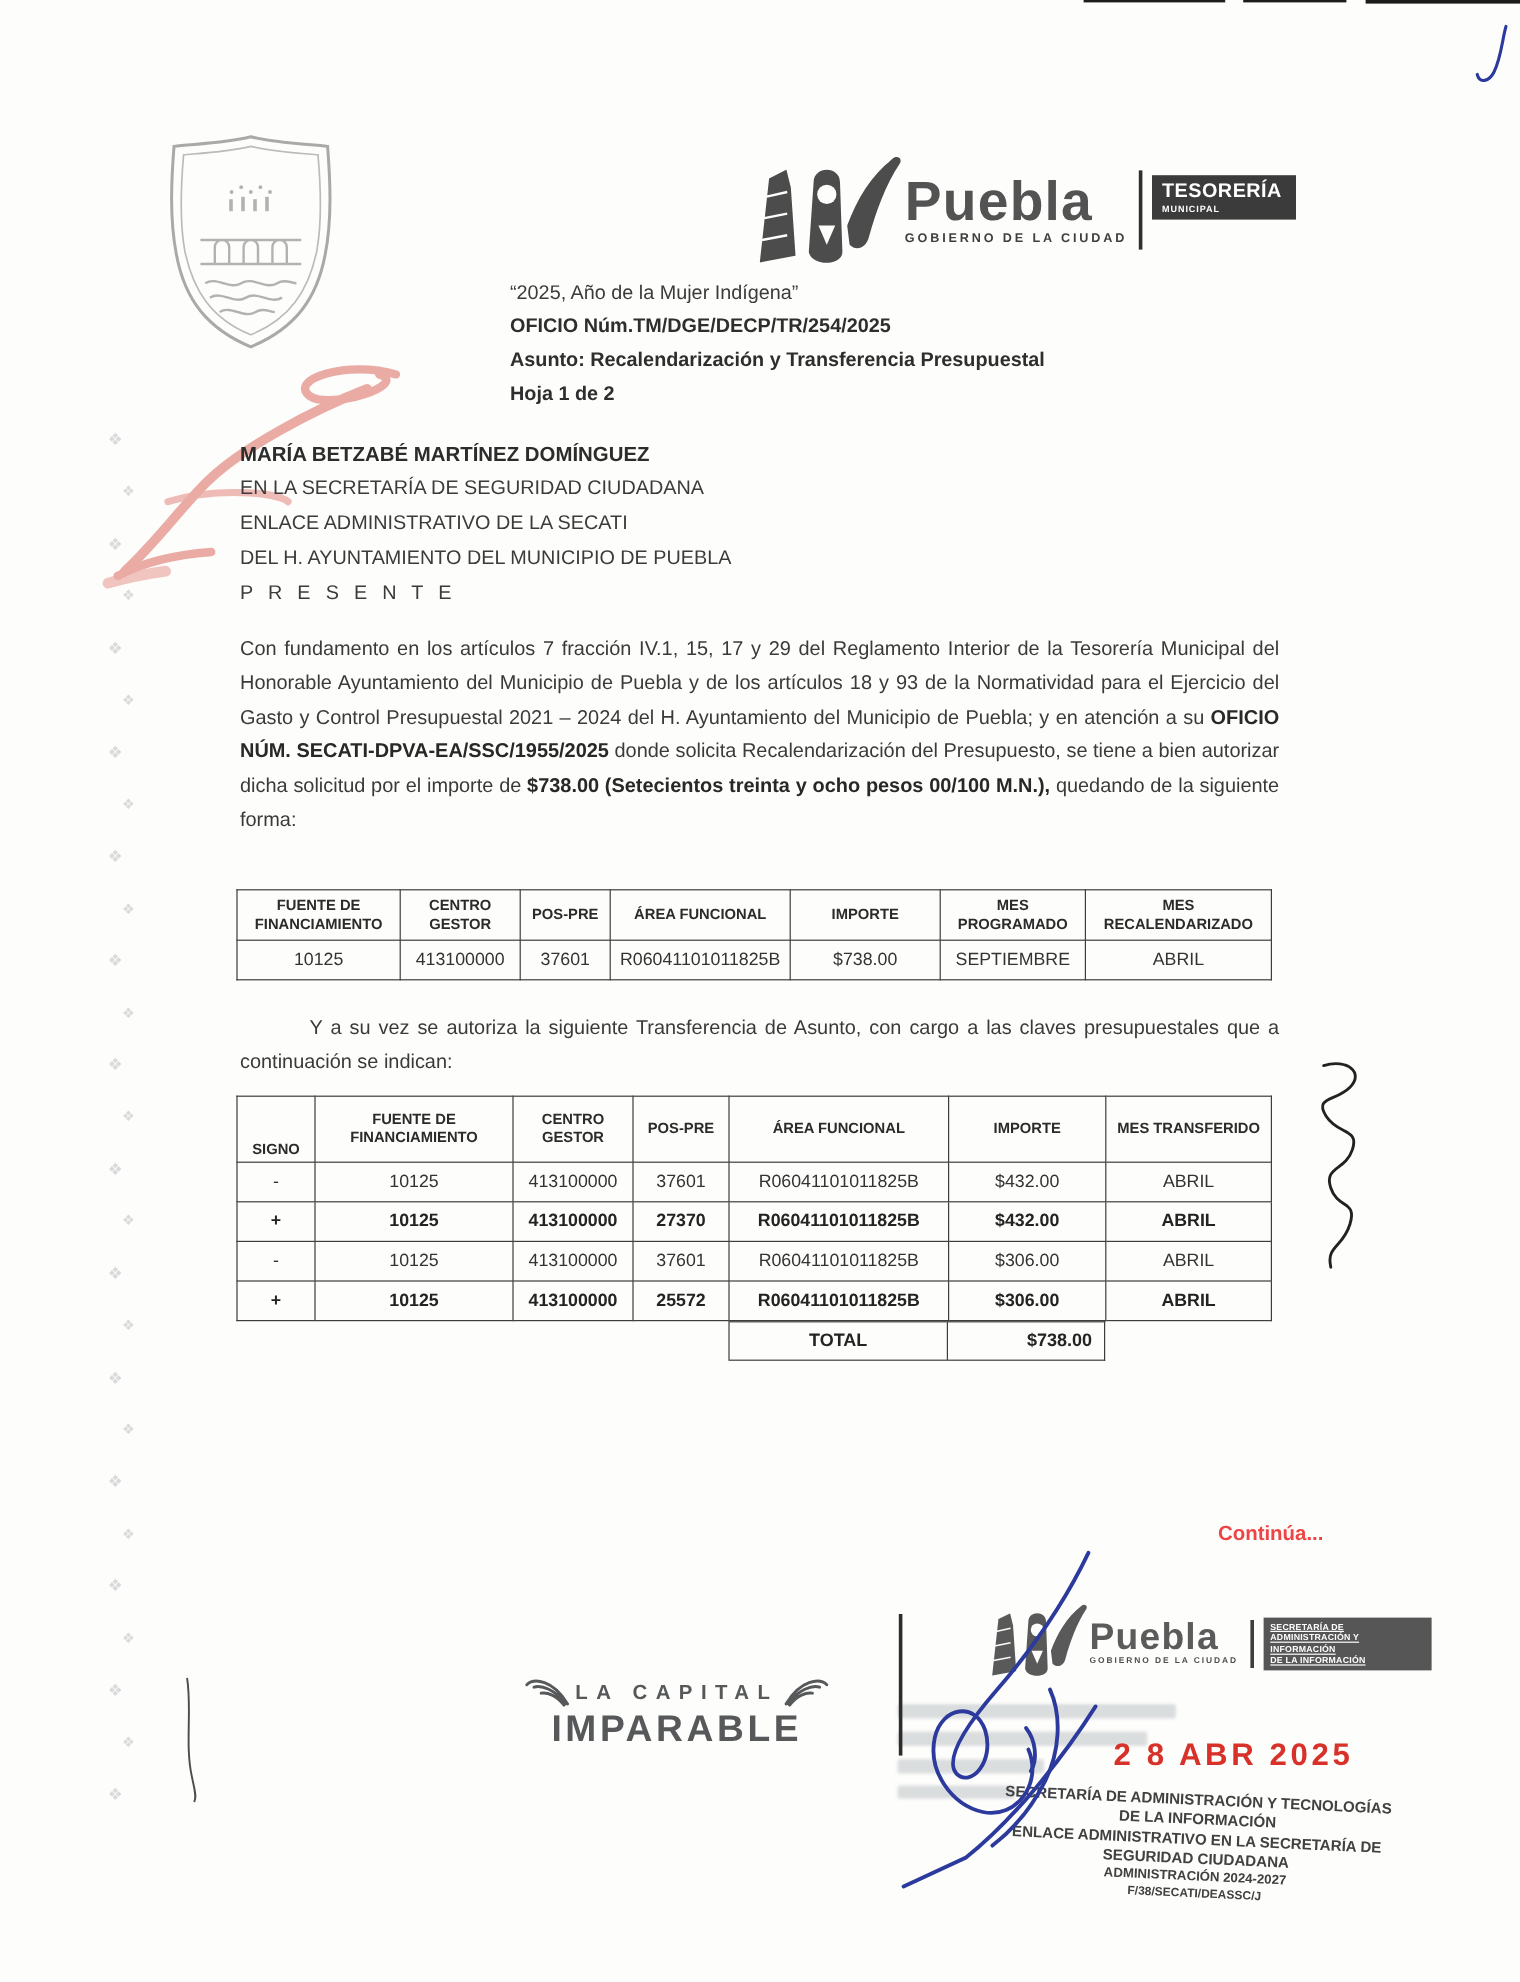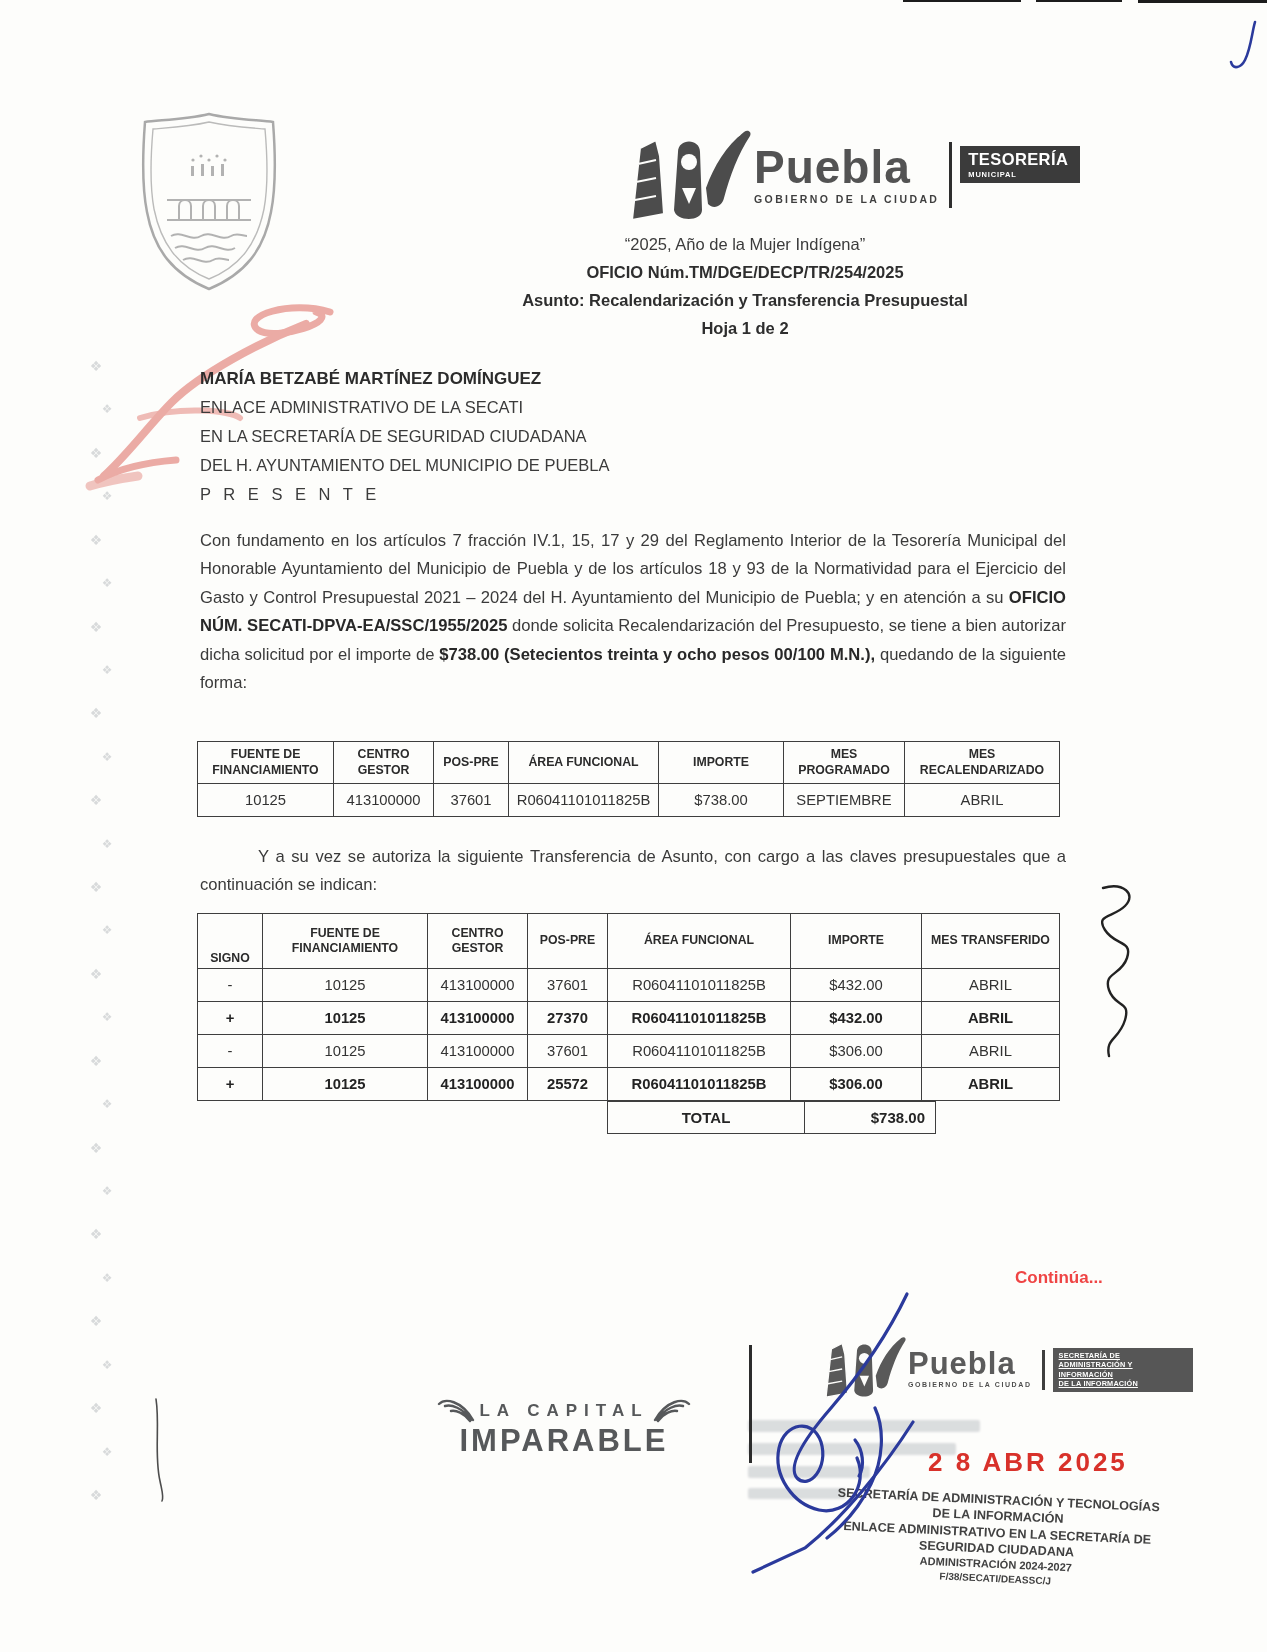--- a/index.html
+++ b/index.html
@@ -28,21 +28,21 @@
   
   .brandwrap{left:626px;top:126px;display:flex;align-items:flex-start;}
   .brand-word{font-size:46px;font-weight:bold;color:#535353;letter-spacing:1px;line-height:1;margin-top:18px;}
   .brand-sub{font-size:10.5px;font-weight:bold;letter-spacing:2.4px;color:#3f3f3f;margin-top:3px;}
   .brand-divider{width:3px;height:66px;background:#2e2e2e;margin:16px 8px 0 10px;}
   .dept-box{background:#3b3b3b;color:#fff;padding:5px 8px 4px 8px;margin-top:20px;width:104px;}
   .dept-main{font-size:16.5px;font-weight:bold;letter-spacing:.4px;line-height:1;}
   .dept-sub{font-size:7.5px;font-weight:bold;letter-spacing:.8px;margin-top:2px;}
 
   
-  .headtext{right:202px;top:230px;width:640px;text-align:center;font-size:16.5px;line-height:28px;}
+  .headtext{right:202px;top:230px;width:640px;text-align:left;font-size:16.5px;line-height:28px;}
   .headtext .b{font-weight:bold;color:#2e2e2e;}
 
   
   .addr{left:200px;top:364px;font-size:16.5px;line-height:29px;}
   .addr .name{font-weight:bold;font-size:17px;color:#2c2c2c;}
   .addr .presente{letter-spacing:4px;}
 
   
   .para{left:200px;width:866px;text-align:justify;font-size:16.6px;line-height:28.4px;color:#3a3a3a;}
   .para .b{font-weight:bold;color:#282828;}
@@ -62,21 +62,21 @@
   .t1 tr.dat{height:33px;}
   .t2{left:197px;top:913px;width:862px;}
   .t2 th{font-size:13.2px;}
   .t2 tr.hdr{height:55px;}
   .t2 tr.dat{height:33px;}
   .t2 tr.boldrow td{font-weight:bold;color:#232323;}
   td.money{text-align:right;}
   .totalrow{left:607px;top:1101px;display:flex;}
   .totalrow .cell{border:1.8px solid #3e3e3e;height:33px;display:flex;align-items:center;justify-content:center;
     font-weight:bold;font-size:15px;color:#242424;box-sizing:border-box;}
-  .totalrow .c1{width:198px;}
+  .totalrow .c1{width:183px;}
   .totalrow .c2{width:131px;justify-content:flex-end;padding-right:10px;border-left:none;}
 
   
   .continua{left:1015px;top:1268px;font-weight:bold;font-size:17px;color:#ef4444;}
 
   
   .capital{left:424px;top:1398px;width:280px;text-align:center;color:#56585a;}
   .capital .row1{display:flex;align-items:center;justify-content:center;gap:4px;}
   .capital .top{font-size:17px;font-weight:bold;letter-spacing:7px;}
   .capital .bottom{font-size:31px;font-weight:bold;letter-spacing:3px;line-height:1;margin-top:1px;}
@@ -193,22 +193,22 @@
       <path d="M250,22 C210,10 160,26 178,40 C196,52 262,30 236,22" stroke-width="7"></path>
       <path d="M226,34 C180,52 120,84 92,112 C70,134 50,162 24,186" stroke-width="8"></path>
       <path d="M60,128 C100,116 150,120 160,128" stroke-width="6" opacity=".8"></path>
       <path d="M18,190 C40,178 70,172 96,170" stroke-width="7"></path>
       <path d="M10,196 C30,190 44,188 58,186" stroke-width="9" opacity=".7"></path>
     </g>
   </svg>
 
   <div class="abs addr">
     <div class="name">MARÍA BETZABÉ MARTÍNEZ DOMÍNGUEZ</div>
+    <div>EN LA SECRETARÍA DE SEGURIDAD CIUDADANA</div>
     <div>ENLACE ADMINISTRATIVO DE LA SECATI</div>
-    <div>EN LA SECRETARÍA DE SEGURIDAD CIUDADANA</div>
     <div>DEL H. AYUNTAMIENTO DEL MUNICIPIO DE PUEBLA</div>
     <div class="presente">P R E S E N T E</div>
   </div>
 
   <div class="abs para p1">
     <span>Con fundamento en los artículos 7 fracción IV.1, 15, 17 y 29 del Reglamento Interior de la Tesorería Municipal del Honorable Ayuntamiento del Municipio de Puebla y de los artículos 18 y 93 de la Normatividad para el Ejercicio del Gasto y Control Presupuestal 2021 – 2024 del H. Ayuntamiento del Municipio de Puebla; y en atención a su </span><span class="b">OFICIO NÚM. SECATI-DPVA-EA/SSC/1955/2025</span><span> donde solicita Recalendarización del Presupuesto, se tiene a bien autorizar dicha solicitud por el importe de </span><span class="b">$738.00 (Setecientos treinta y ocho pesos 00/100 M.N.),</span><span> quedando de la siguiente forma:</span>
   </div>
 
   <table class="doc t1">
     <colgroup>

